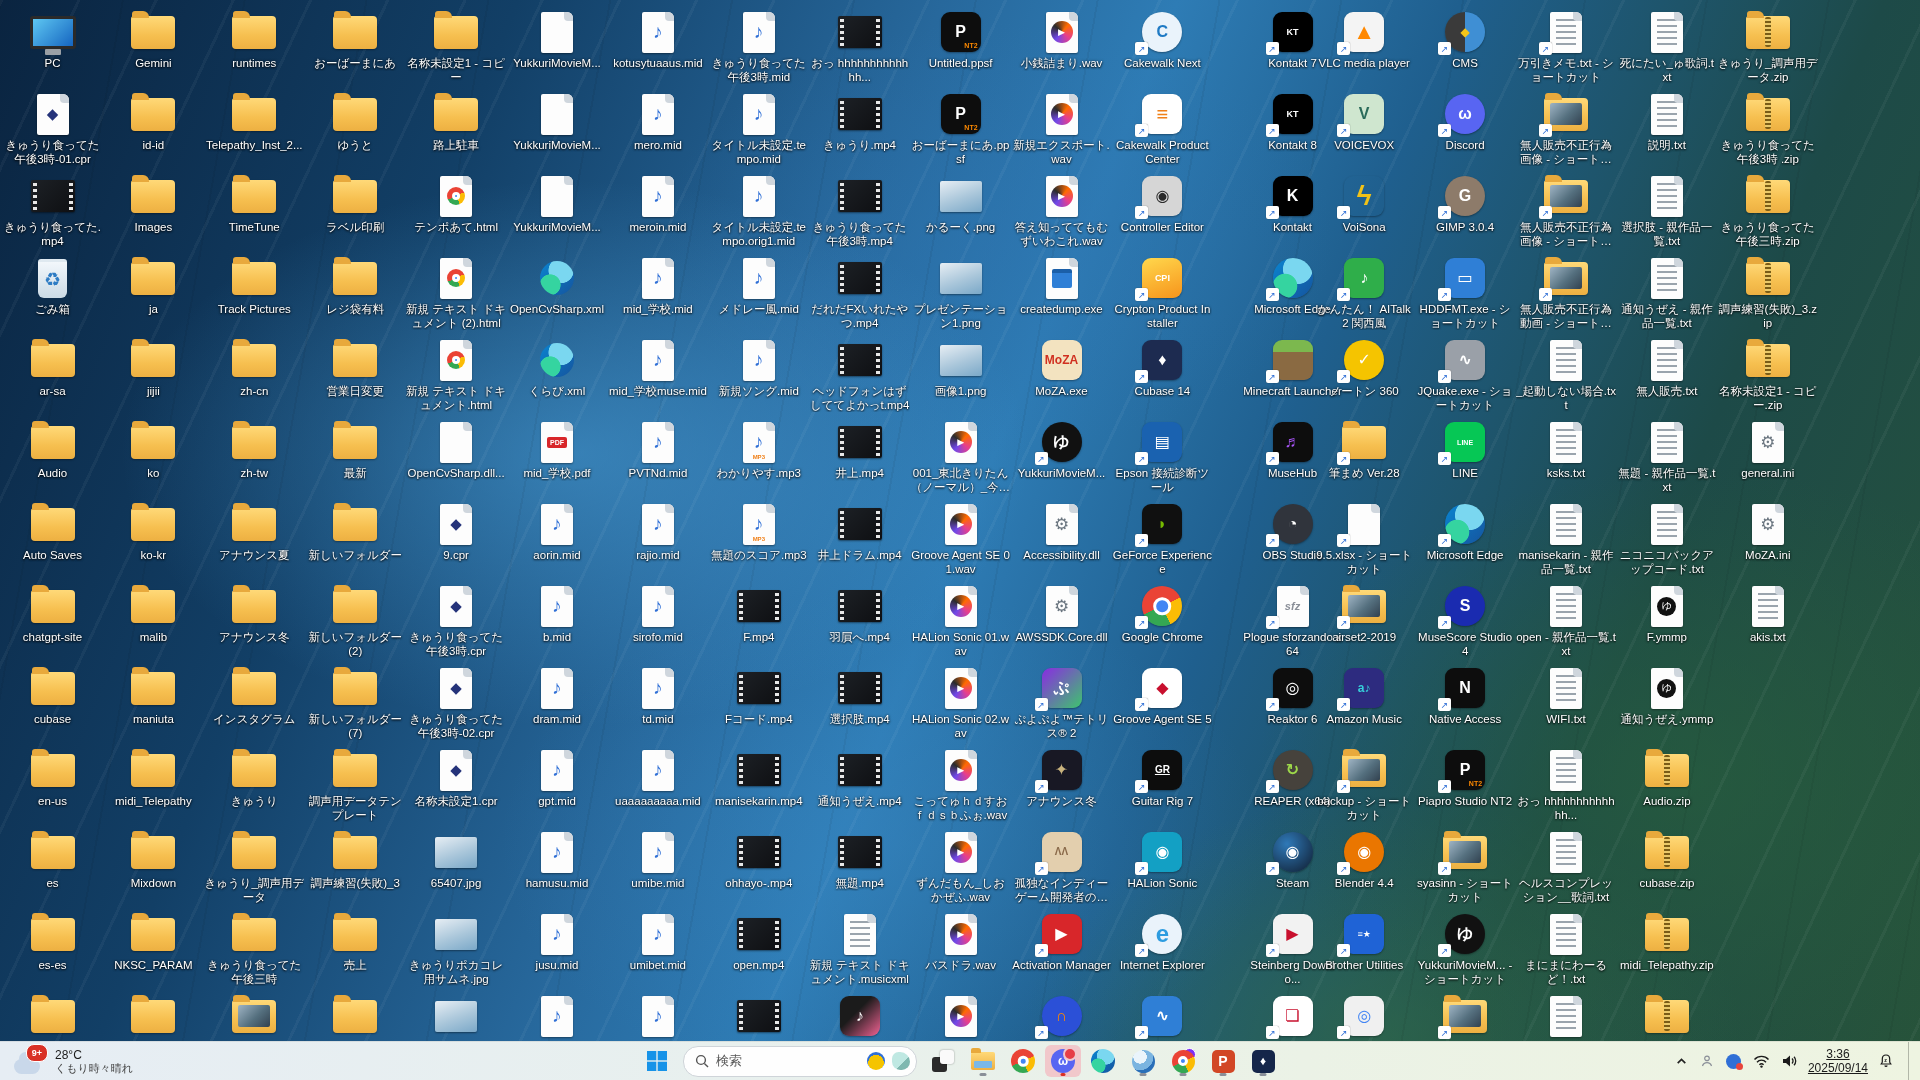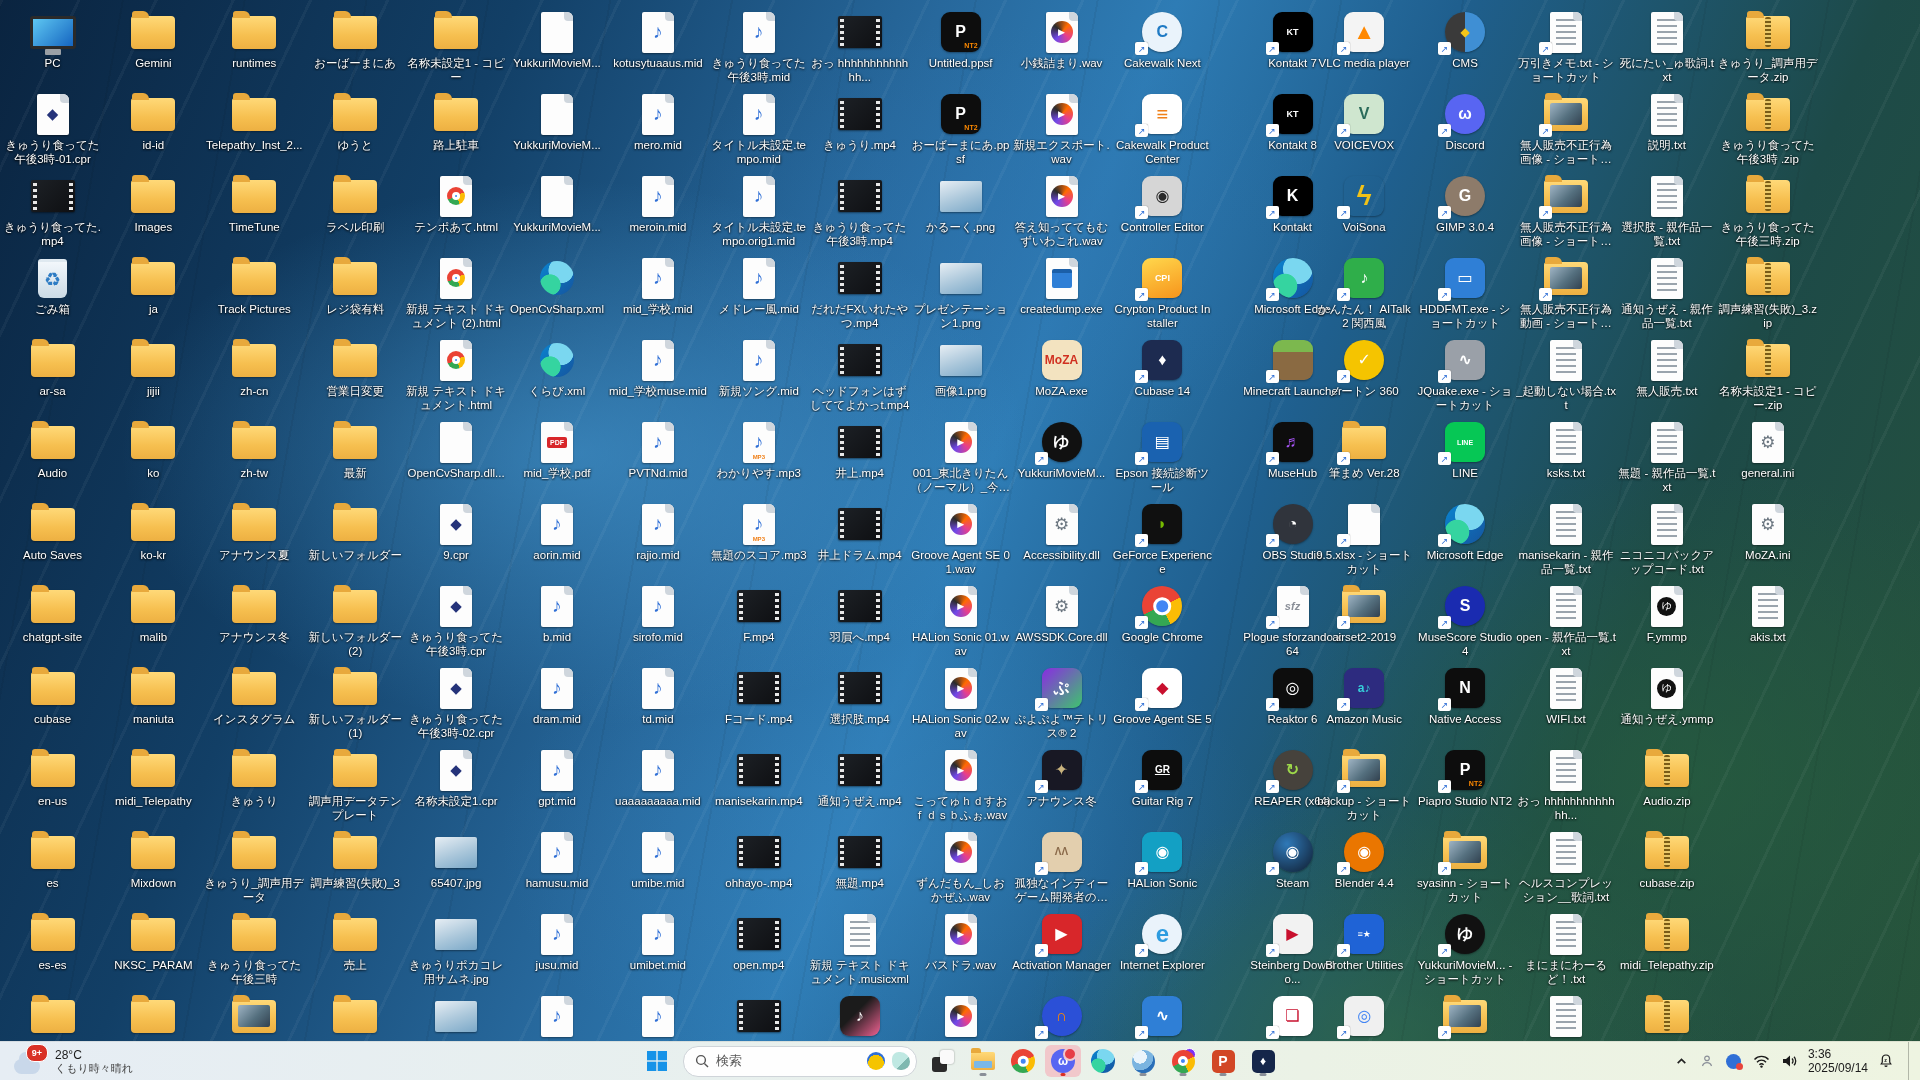--- a/index.html
+++ b/index.html
@@ -120,21 +120,21 @@
             background:radial-gradient(circle at 35% 30%,#eaf4fb 0 30%,#7ab4e0 31% 60%,#2a6fb8 61%);}
   .tb-ppt{width:23px;height:23px;border-radius:5px;background:#d24726;color:#fff;font-weight:bold;font-size:14px;
           display:flex;align-items:center;justify-content:center;}
   .tb-cub{width:23px;height:23px;border-radius:5px;background:#15264a;color:#fff;font-size:12px;
           display:flex;align-items:center;justify-content:center;}
   .profdot{position:absolute;top:3px;right:5px;width:11px;height:11px;border-radius:50%;background:#7b2ff7;border:1px solid #fff;}
   #tb-right{position:absolute;right:2px;top:0;bottom:0;display:flex;align-items:center;gap:8px;padding-right:4px;}
   .tray-ic{display:flex;align-items:center;justify-content:center;cursor:pointer;padding:2px;}
   .tray-blue{width:15px;height:15px;border-radius:50%;background:#2f6fd6;position:relative;}
   .tray-blue::after{content:"";position:absolute;right:-2px;bottom:-1px;width:7px;height:7px;border-radius:50%;background:#e8453c;}
-  #clock{text-align:left;font-size:12px;color:#1b1b1b;line-height:14px;cursor:pointer;}
+  #clock{text-align:center;font-size:12px;color:#1b1b1b;line-height:14px;cursor:pointer;text-decoration:underline;}
   .showdesk{width:5px;height:100%;border-left:1px solid rgba(0,0,0,.25);margin-left:4px;cursor:pointer;}
 </style>
 </head>
 <body>
 
 <div id="desktop">
     <div class="col" style="left: 2px;">
       <div class="cell">
         <div class="ic">
           <span class="pcmon"></span>
@@ -424,21 +424,21 @@
       <div class="cell">
         <div class="ic">
           <span class="fold"></span>
         </div>
         <div class="lbl">新しいフォルダー (2)</div>
       </div>
       <div class="cell">
         <div class="ic">
           <span class="fold"></span>
         </div>
-        <div class="lbl">新しいフォルダー (1)</div>
+        <div class="lbl">新しいフォルダー (7)</div>
       </div>
       <div class="cell">
         <div class="ic">
           <span class="fold"></span>
         </div>
         <div class="lbl">調声用データテンプレート</div>
       </div>
       <div class="cell">
         <div class="ic">
           <span class="fold"></span>

